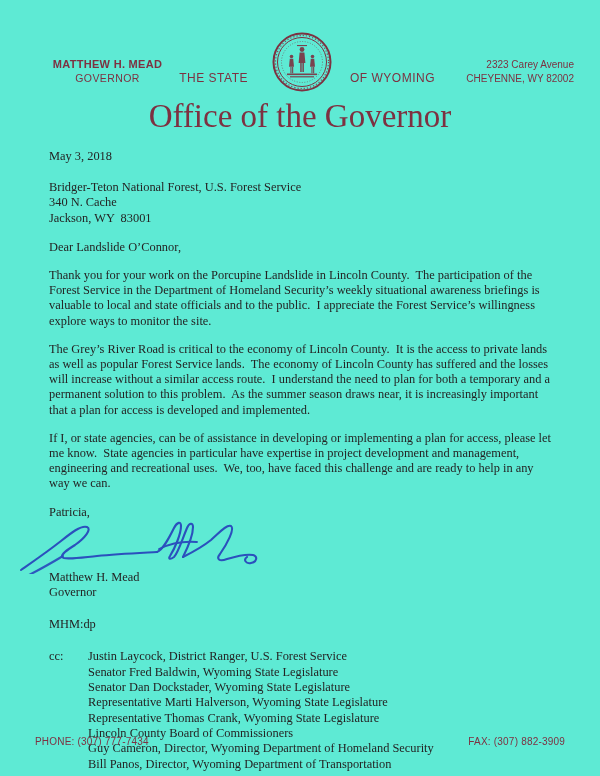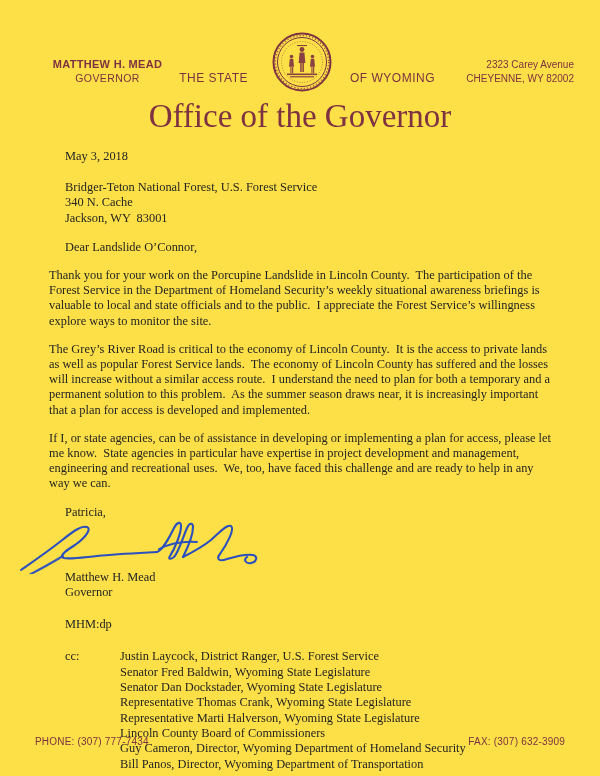--- a/index.html
+++ b/index.html
@@ -1,26 +1,26 @@
 <!DOCTYPE html>
 <html><head>
 <meta charset="utf-8">
 <style>
   * { margin:0; padding:0; box-sizing:border-box; }
   html,body { background:#e8e8e8; }
   .page {
     position:relative;
     width:600px; height:776px;
     margin:0 auto;
-    background:#fde047;
+    background:#5eead4;
     font-family:"Liberation Serif", serif;
     color:#242424;
     overflow:hidden;
   }
-  .pre { white-space:pre-wrap;margin-left:16px; }
+  .pre { white-space:pre-wrap; }
 
   
   .letterhead { position:absolute; left:0; top:0; width:100%; height:142px; }
   .gov-block {
     position:absolute; left:30px; top:58px; width:155px;
     text-align:center; color:var(--maroon);
     font-family:"Liberation Sans", sans-serif;
   }
   .gov-name { font-size:11px; font-weight:bold; letter-spacing:.3px; }
   .gov-title { font-size:10.5px; margin-top:2px; letter-spacing:.4px; }
@@ -165,27 +165,27 @@
     <div class="pre">Governor</div>
 
     <div class="typist-ref pre">MHM:dp</div>
 
     <div class="cc-block">
       <div class="cc-label pre">cc:</div>
       <div class="cc-lines">
         <div class="pre">Justin Laycock, District Ranger, U.S. Forest Service</div>
         <div class="pre">Senator Fred Baldwin, Wyoming State Legislature</div>
         <div class="pre">Senator Dan Dockstader, Wyoming State Legislature</div>
+        <div class="pre">Representative Marti Halverson, Wyoming State Legislature</div>
         <div class="pre">Representative Thomas Crank, Wyoming State Legislature</div>
-        <div class="pre">Representative Marti Halverson, Wyoming State Legislature</div>
         <div class="pre">Lincoln County Board of Commissioners</div>
         <div class="pre">Guy Cameron, Director, Wyoming Department of Homeland Security</div>
         <div class="pre">Bill Panos, Director, Wyoming Department of Transportation</div>
       </div>
     </div>
   </div>
 
   <div class="footer">
     <span>PHONE: (307) 777-7434</span>
-    <span>FAX: (307) 632-3909</span>
+    <span>FAX: (307) 882-3909</span>
   </div>
 
 </div>
 
 </body></html>

